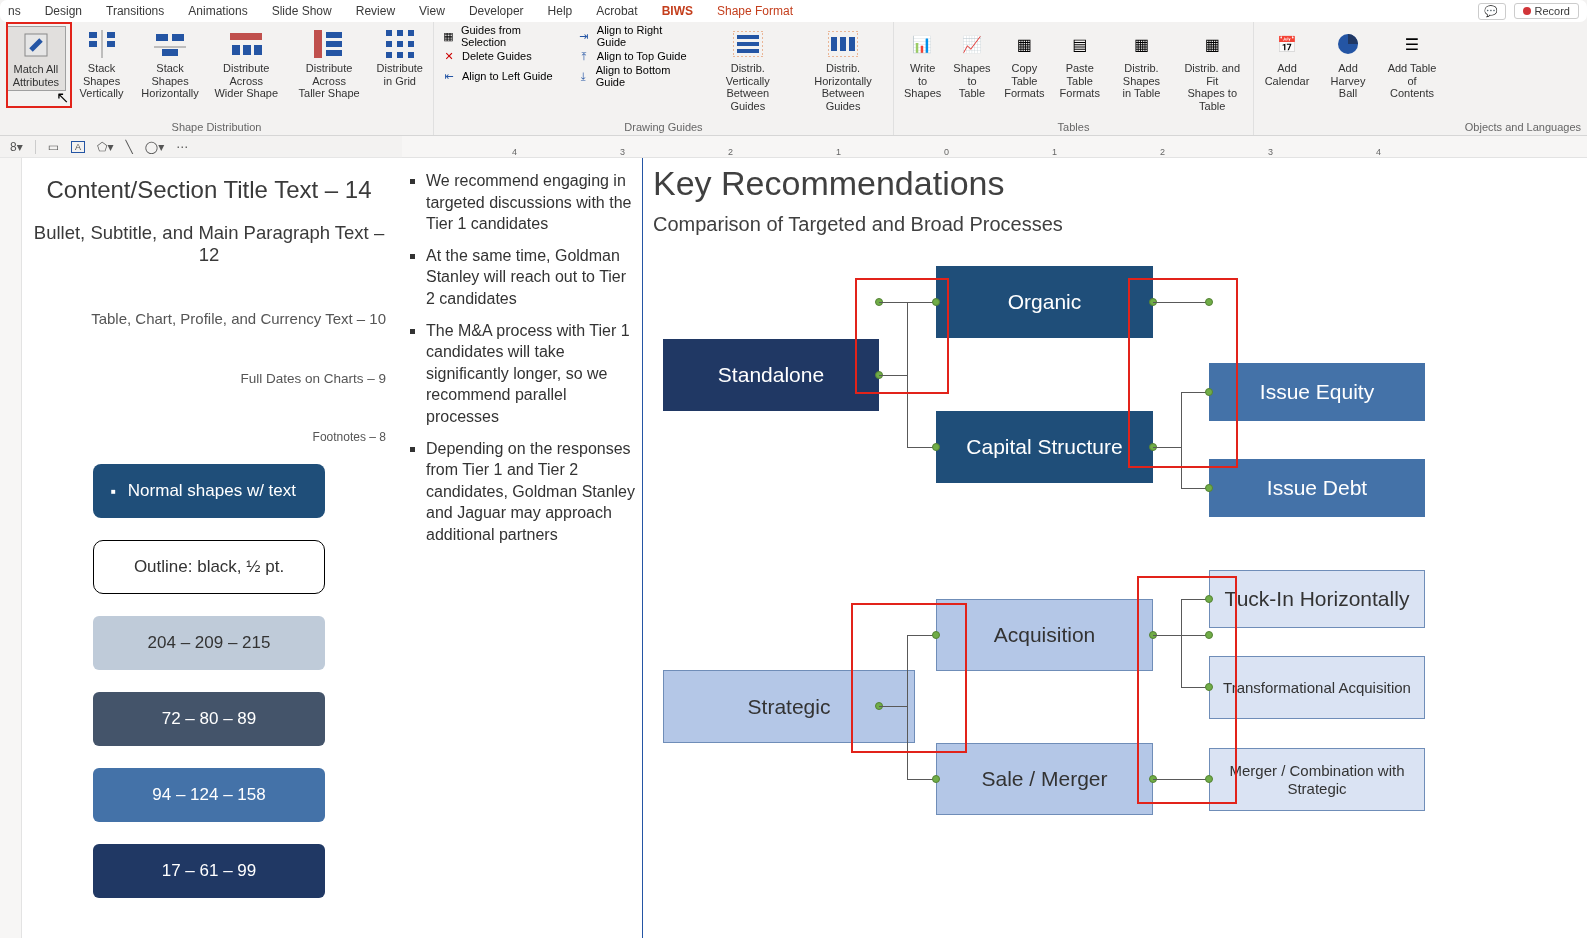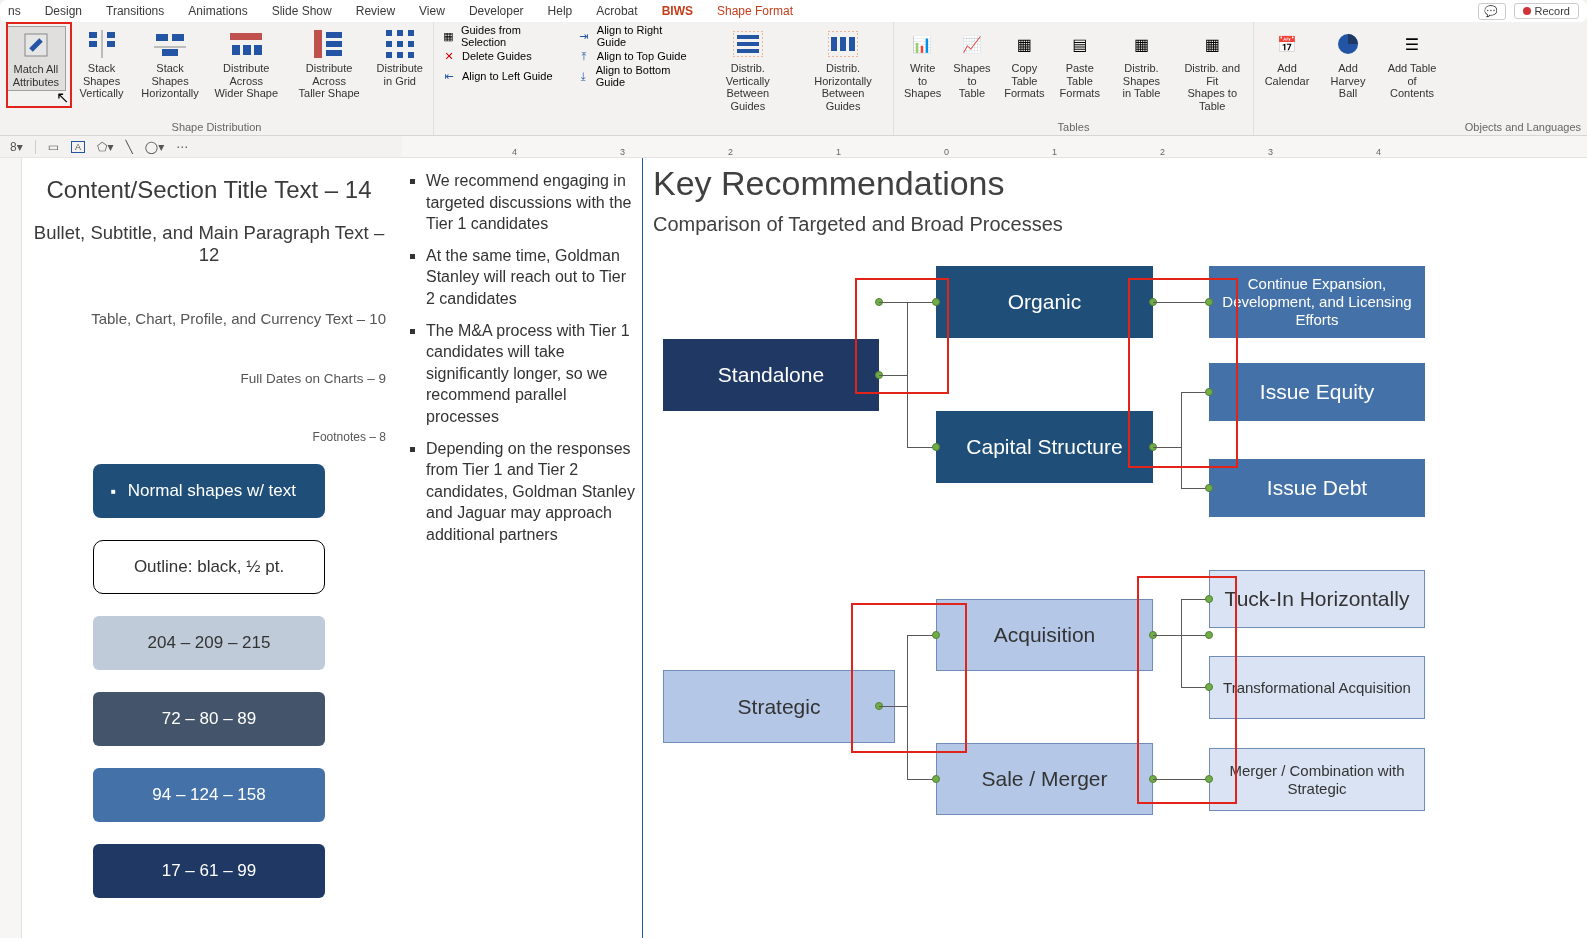--- a/index.html
+++ b/index.html
@@ -232,20 +232,21 @@
             <svg width="30" height="26">
               <rect x="0" y="0" width="30" height="26" fill="none" stroke="#e07b3c" stroke-dasharray="2 2"></rect>
               <rect x="3" y="6" width="6" height="14" fill="#2455a4"></rect>
               <rect x="12" y="6" width="6" height="14" fill="#2455a4"></rect>
               <rect x="21" y="6" width="6" height="14" fill="#2455a4"></rect>
             </svg>
           </div>
         <div class="rlbl">Distrib. Horizontally<br>Between Guides</div>
       </div>
     </div>
+    <div class="ribbon-group-label">Drawing Guides</div>
   </div>
 
   <div class="ribbon-group" style="width:360px;">
     <div class="ribbon-group-inner">
       <div class="rbtn" style="width:48px;">
           <div class="ric">📊</div>
           <div class="rlbl">Write to<br>Shapes</div>
         </div>
       <div class="rbtn" style="width:48px;">
           <div class="ric">📈</div>
@@ -372,23 +373,20 @@
       </div>
 
     <div class="node navy2" style="left:293px;top:108px;width:217px;height:72px;">
         <span>Organic</span>
       </div>
 
     <div class="node navy2" style="left:293px;top:253px;width:217px;height:72px;">
         <span>Capital Structure</span>
       </div>
 
-    <div class="node blue" style="left:566px;top:108px;width:216px;height:72px;padding:0 8px;font-size:15px;">
-        <span>Continue Expansion, Development, and Licensing Efforts</span>
-      </div>
 
     <div class="node blue" style="left:566px;top:205px;width:216px;height:58px;">
         <span>Issue Equity</span>
       </div>
 
     <div class="node blue" style="left:566px;top:301px;width:216px;height:58px;">
         <span>Issue Debt</span>
       </div>
 
     <div class="conn" style="left:236px;top:144px;">
@@ -419,21 +417,21 @@
       <div class="dot" style="left:-4px;top:-4px;"></div>
         <div class="ln" style="left:0;top:0;width:28px;"></div>
       <div class="lnv" style="left:28px;top:-55px;height:96px;"></div>
       <div class="ln" style="left:28px;top:41px;width:28px;"></div>
         <div class="dot" style="left:52px;top:37px;"></div>
     </div>
 
     <div class="redbox" style="left:212px;top:120px;width:94px;height:116px;"></div>
     <div class="redbox" style="left:485px;top:120px;width:110px;height:190px;"></div>
 
-    <div class="node light" style="left:20px;top:512px;width:232px;height:73px;">
+    <div class="node light" style="left:20px;top:512px;width:252px;height:73px;">
         <span>Strategic</span>
       </div>
     <div class="node light" style="left:293px;top:441px;width:217px;height:72px;">
         <span>Acquisition</span>
       </div>
     <div class="node light" style="left:293px;top:585px;width:217px;height:72px;">
         <span>Sale / Merger</span>
       </div>
     <div class="node vlight" style="left:566px;top:412px;width:216px;height:58px;">
         <span>Tuck-In Horizontally</span>

